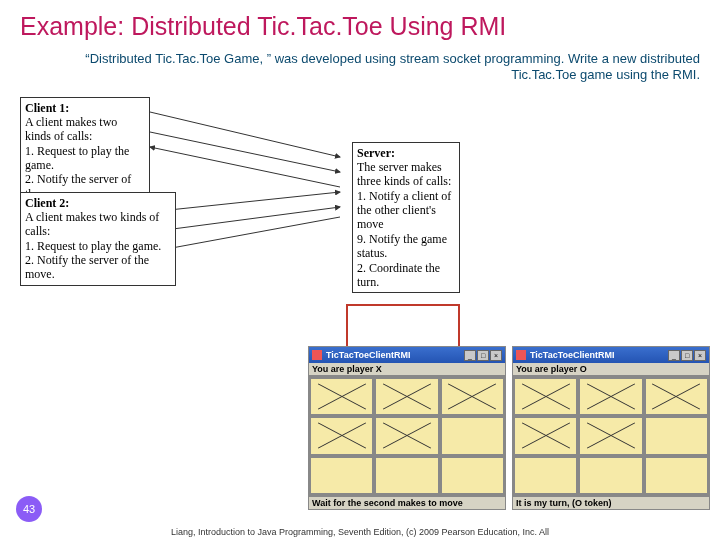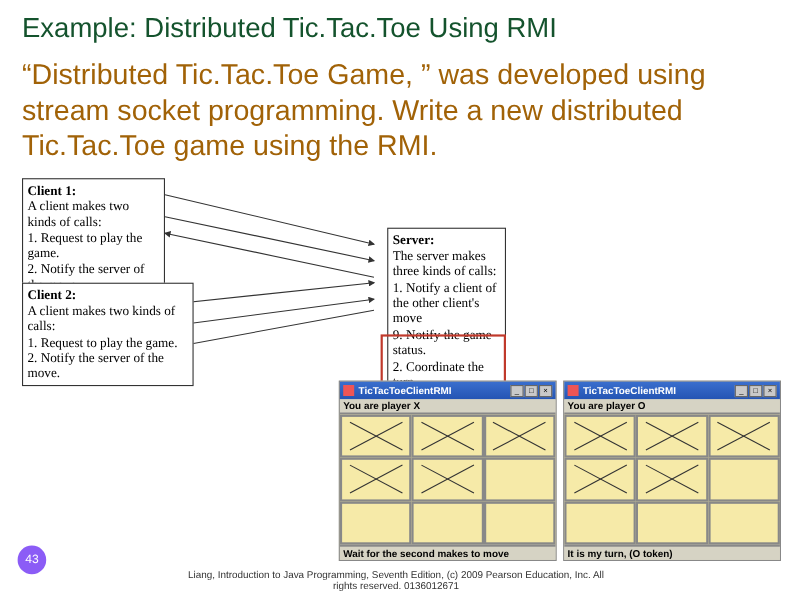--- a/index.html
+++ b/index.html
@@ -1,19 +1,19 @@
 <!DOCTYPE html>
 <html><head>
 <meta charset="utf-8">
 <style>
   * { box-sizing: border-box; margin: 0; padding: 0; }
   body { width: 720px; height: 540px; background: #fff; font-family: Arial, sans-serif; position: relative; overflow: hidden; }
   .slide { width: 100%; height: 100%; position: relative; padding: 12px 20px; }
-  .title { font-size: 25px; color: #14532d; margin-bottom: 10px; }
-  .body-text { font-size: 26px; color: #a16207; line-height: 1.25; margin-bottom: 8px; }
+  .title { font-size: 25px; color: #be185d; margin-bottom: 10px; }
+  .body-text { font-size: 13px; color: #0c4a6e; line-height: 1.25; margin-bottom: 8px; text-align: right; }
   .diagram { position: relative; width: 455px; height: 200px; }
   .dbox { position: absolute; border: 1px solid #333; background: #fff; font-family: "Times New Roman", serif; font-size: 12px; padding: 3px 4px; line-height: 1.2; }
   .dbox .bhead { font-weight: bold; }
   svg.arrows { position: absolute; left: 0; top: 0; width: 455px; height: 200px; pointer-events: none; }
   .apps { position: absolute; right: 10px; bottom: 30px; display: flex; gap: 6px; }
   .app { width: 198px; border: 1px solid #888; background: #d6d3c4; font-size: 9px; }
   .tbar { background: linear-gradient(#3a6fce,#2454b3); color: #fff; display: flex; align-items: center; padding: 1px 3px; height: 16px; }
   .tbar .tico { width: 10px; height: 10px; background: #e55; margin-right: 4px; }
   .tbar .ttitle { flex: 1; font-weight: bold; font-size: 9px; }
   .tbar .wbtn { width: 12px; height: 11px; background: #c9c9c9; border: 1px solid #666; margin-left: 1px; color:#000; font-size:7px; text-align:center; line-height:9px; }
@@ -115,15 +115,14 @@
         <div class="cell"></div>
         <div class="cell"></div>
       </div>
       <div class="foot">It is my turn, (O token)</div>
     </div>
   </div>
 
   <div class="pagenum">43</div>
   <div class="credit">
     <div>Liang, Introduction to Java Programming, Seventh Edition, (c) 2009 Pearson Education, Inc. All</div>
-    <div>rights reserved. 0136012671</div>
   </div>
 </div>
 
 </body></html>

